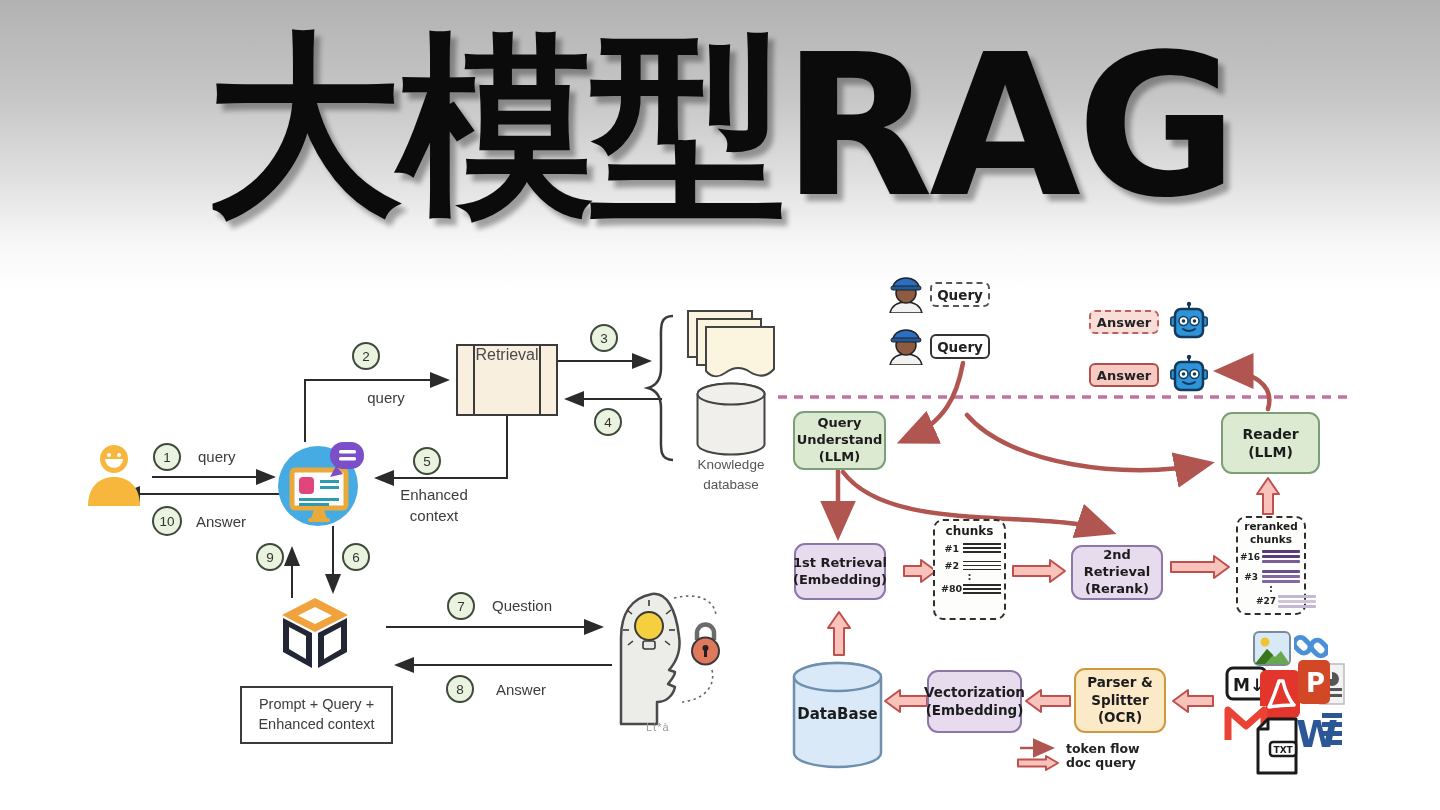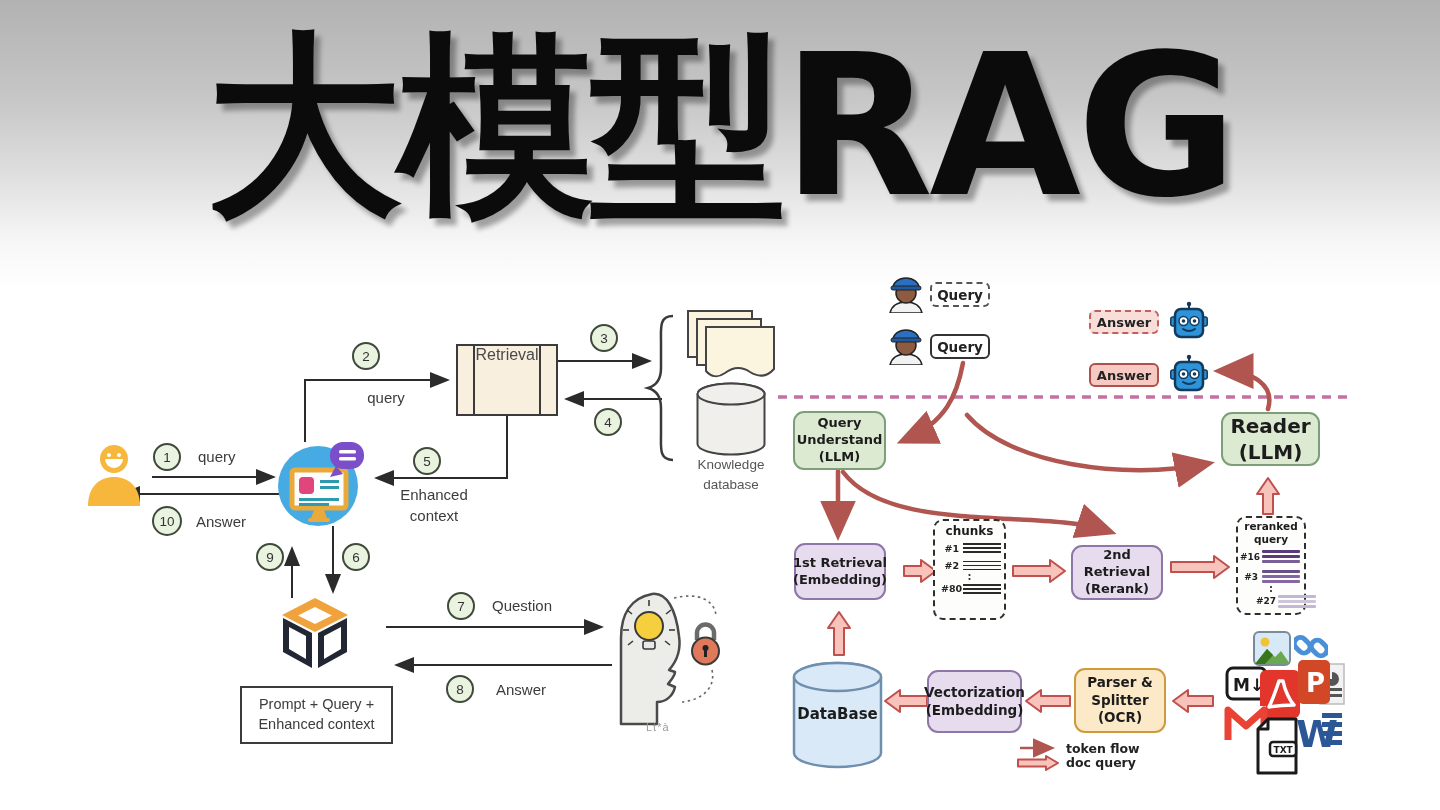--- a/index.html
+++ b/index.html
@@ -291,21 +291,21 @@
     <circle cx="24.5" cy="20" r="4.5" fill="#fff" stroke="#123a5c" stroke-width="1.5"></circle>
     <circle cx="13.5" cy="20" r="1.8" fill="#123a5c"></circle>
     <circle cx="24.5" cy="20" r="1.8" fill="#123a5c"></circle>
     <path d="M13,28 Q19,32 25,28" fill="none" stroke="#123a5c" stroke-width="2" stroke-linecap="round"></path>
   </svg>
 </div>
 
 <div class="abs rbox green rfont pre" style="left:793px;top:411px;width:93px;height:59px">Query
 Understand
 (LLM)</div>
-<div class="abs rbox green rfont pre" style="left:1221px;top:412px;width:99px;height:54px;font-size:20px">Reader
+<div class="abs rbox green rfont pre" style="left:1221px;top:412px;width:99px;height:62px;font-size:14px">Reader
 (LLM)</div>
 
 <div class="abs rbox purple rfont pre" style="left:794px;top:543px;width:92px;height:57px">1st Retrieval
 (Embedding)</div>
 <div class="abs rbox purple rfont pre" style="left:1071px;top:545px;width:92px;height:55px">2nd Retrieval
 (Rerank)</div>
 <div class="abs rbox purple rfont pre" style="left:927px;top:670px;width:95px;height:63px;font-size:13.5px">Vectorization
 (Embedding)</div>
 <div class="abs rbox orange rfont pre" style="left:1074px;top:668px;width:92px;height:65px;font-size:13.5px">Parser &amp;
 Splitter
@@ -335,21 +335,21 @@
     <span class="lines3">
         <span class="ln" style="display:block"></span>
         <span class="ln" style="display:block"></span>
         <span class="ln" style="display:block"></span>
       </span>
   </div>
 </div>
 
 <div class="abs dashedbox rfont" style="left:1236px;top:516px;width:70px;height:99px">
   <div class="pre" style="text-align:center;margin-top:2px;font-size:10.5px;line-height:1.2">reranked
-query</div>
+chunks</div>
   <div class="chunkrow" style="margin-left:2px">
     <span class="id" style="font-size:9px">#16</span>
     <span class="bars3">
         <span class="bar" style="display:block;background:#5a3d78"></span>
         <span class="bar" style="display:block;background:#5a3d78"></span>
         <span class="bar" style="display:block;background:#7a5f97"></span>
       </span>
   </div>
   <div class="chunkrow" style="margin-left:2px">
     <span class="id" style="font-size:9px">#3</span>

